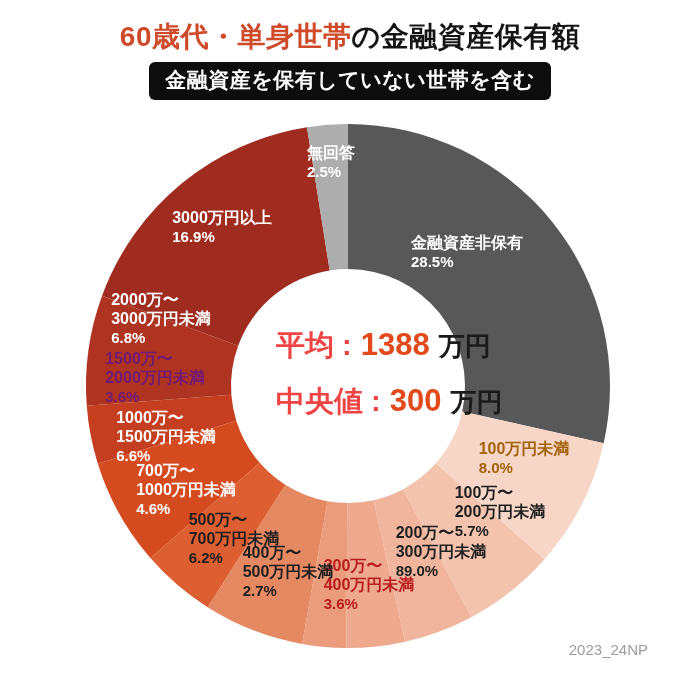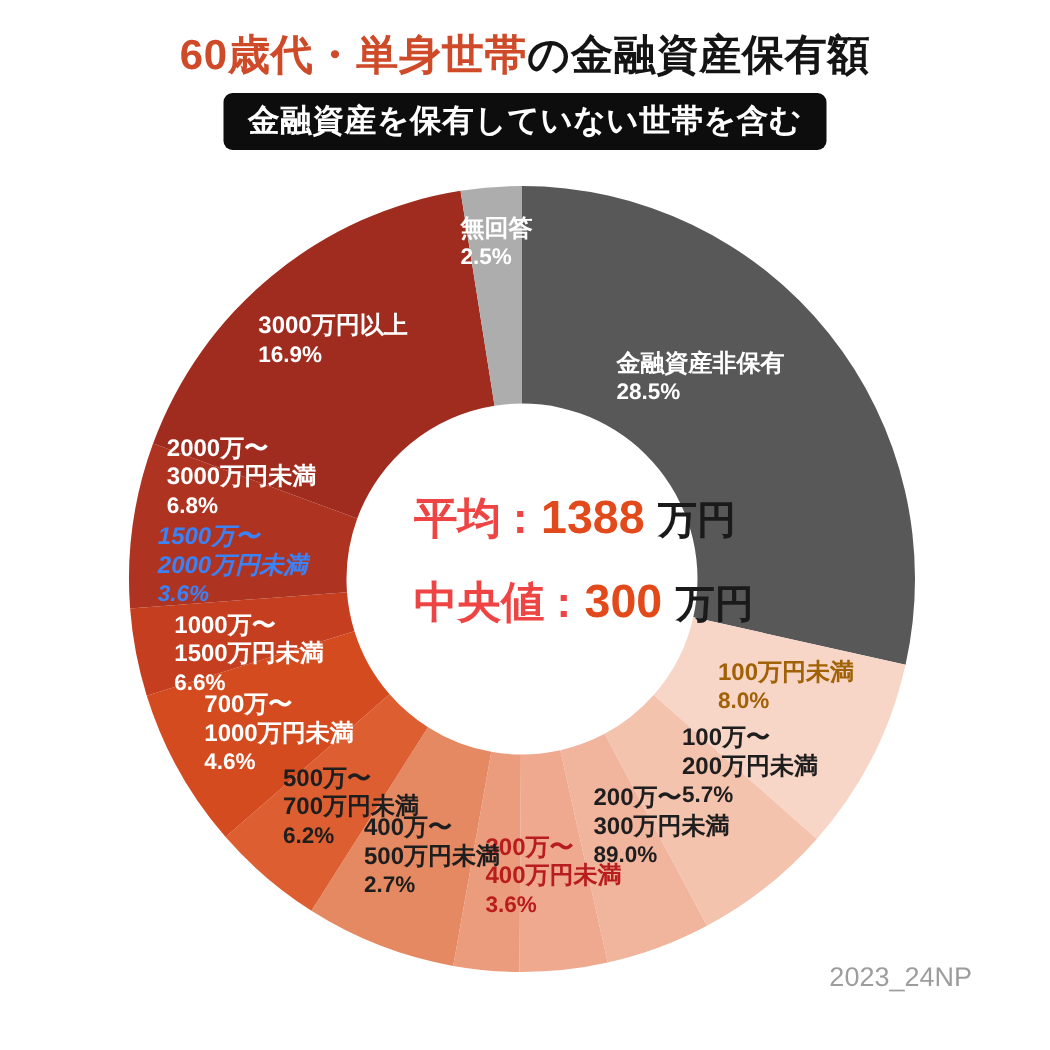--- a/index.html
+++ b/index.html
@@ -27,21 +27,21 @@
   
   .center-box{
     position:absolute;left:276px;top:326px;display:flex;flex-direction:column;
     gap:16px;align-items:flex-start;
   }
   .stat-row{display:flex;align-items:baseline;white-space:nowrap;}
   .stat-label{font-size:29px;font-weight:700;color:#ef4444;}
   .stat-value{font-size:31px;font-weight:700;color:#E2491B;margin:0 9px;}
   .stat-unit{font-size:26px;font-weight:700;color:#1A1A1A;}
   
-  .watermark{position:absolute;right:52px;top:641px;color:#9D9D9D;font-size:18px;font-weight:400;}
+  .watermark{position:absolute;right:52px;top:641px;color:#9D9D9D;font-size:15px;font-weight:400;}
 </style>
 </head>
 <body>
 
 <div class="stage">
 
   <div class="header">
     <h1 class="title"><span class="accent">60歳代・単身世帯</span><span>の金融資産保有額</span></h1>
     <div>
       <span class="badge">金融資産を保有していない世帯を含む</span>
@@ -74,21 +74,21 @@
       <div class="slice-label" style="left: 369px; top: 584px; color: #b91c1c;"><div class="sl-name">300万〜
 400万円未満</div><div class="sl-pct">3.6%</div></div>
       <div class="slice-label" style="left: 288px; top: 571px; color: rgb(30, 30, 30);"><div class="sl-name">400万〜
 500万円未満</div><div class="sl-pct">2.7%</div></div>
       <div class="slice-label" style="left: 234px; top: 538px; color: rgb(30, 30, 30);"><div class="sl-name">500万〜
 700万円未満</div><div class="sl-pct">6.2%</div></div>
       <div class="slice-label" style="left: 186px; top: 489px; color: rgb(255, 255, 255);"><div class="sl-name">700万〜
 1000万円未満</div><div class="sl-pct">4.6%</div></div>
       <div class="slice-label" style="left: 166px; top: 436px; color: rgb(255, 255, 255);"><div class="sl-name">1000万〜
 1500万円未満</div><div class="sl-pct">6.6%</div></div>
-      <div class="slice-label" style="left: 155px; top: 377px; color: #3b82f6; font-style: italic;"><div class="sl-name">1500万〜
+      <div class="slice-label" style="left: 155px; top: 377px; color: #701a75;"><div class="sl-name">1500万〜
 2000万円未満</div><div class="sl-pct">3.6%</div></div>
       <div class="slice-label" style="left: 161px; top: 318px; color: rgb(255, 255, 255);"><div class="sl-name">2000万〜
 3000万円未満</div><div class="sl-pct">6.8%</div></div>
       <div class="slice-label" style="left: 222px; top: 227px; color: rgb(255, 255, 255);"><div class="sl-name">3000万円以上</div><div class="sl-pct">16.9%</div></div>
       <div class="slice-label" style="left: 331px; top: 162px; color: rgb(255, 255, 255);"><div class="sl-name">無回答</div><div class="sl-pct">2.5%</div></div>
     </div>
 
   <div class="center-box">
     <div class="stat-row">
       <span class="stat-label">平均 :</span>

